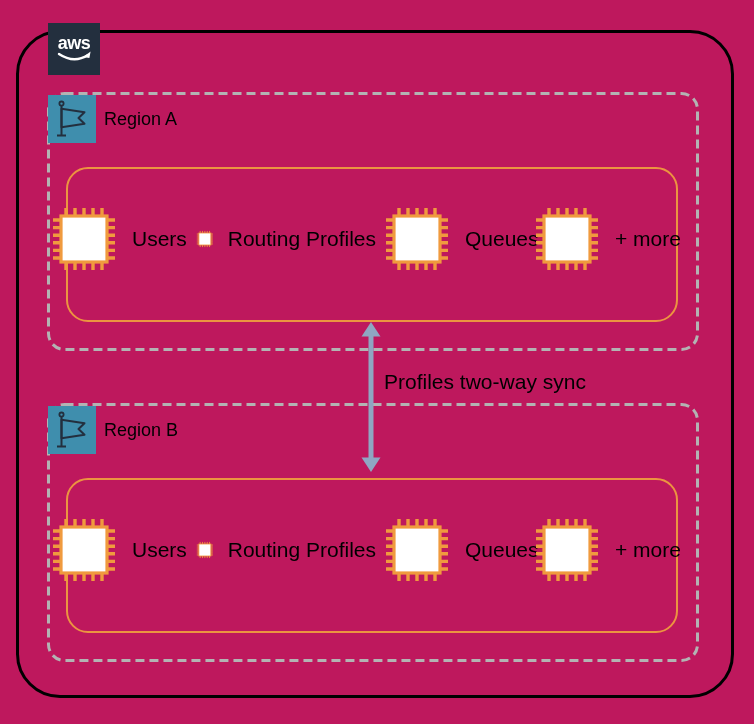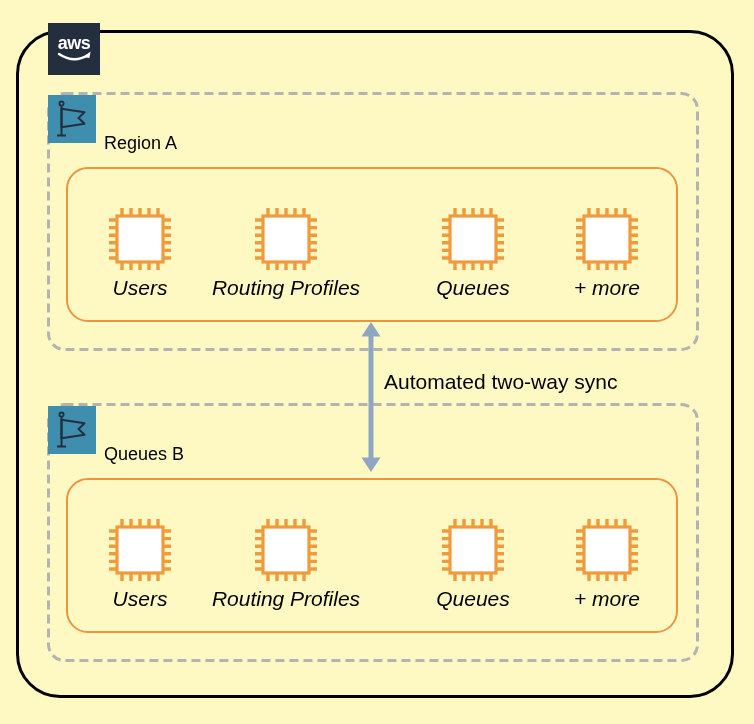--- a/index.html
+++ b/index.html
@@ -1,43 +1,43 @@
 <!DOCTYPE html>
 <html><head>
 <meta charset="utf-8">
 <style>
   html,body { margin:0; padding:0; background:#ffffff; }
   body { width:754px; height:724px; font-family:"Liberation Sans", sans-serif; color:#000; }
-  .stage { position:relative; width:754px; height:724px; overflow:hidden; background:#fef9c3; }
+  .stage { position:relative; width:754px; height:724px; overflow:hidden; background:#be185d; }
 
   .outer-box {
     position:absolute; left:16px; top:30px; width:718px; height:668px;
     border:3px solid #000; border-radius:44px; box-sizing:border-box;
   }
 
   .aws-logo { position:absolute; left:48px; top:23px; width:52px; height:52px; }
 
   .region { position:absolute; left:46px; width:654px; height:261px; }
   .region-a { top:91px; }
   .region-b { top:402px; }
   .dashed-rect { position:absolute; left:0; top:0; }
   .dashed-rect rect { fill:none; stroke:#b3b3b3; stroke-width:3; stroke-dasharray:9 5; }
 
   .flag { position:absolute; left:2px; top:4px; width:48px; height:48px; }
   .region-label {
-    position:absolute; left:58px; top:17px; font-size:18px; line-height:22px; color:#000;margin-top:24px;
+    position:absolute; left:58px; top:17px; font-size:18px; line-height:22px; color:#000;
   }
 
   .resource-box {
     position:absolute; left:20px; top:76px; width:612px; height:155px;
     border:2px solid #ec9440; border-radius:22px; box-sizing:border-box;
   }
   .cell {
     position:absolute; top:36px; width:180px;
-    display:flex; flex-direction:column; align-items:center; gap:4px;font-style:italic;
+    display:flex; flex-direction:row; align-items:center; gap:14px;
   }
   .c1 { left:-18px; } .c2 { left:128px; } .c3 { left:315px; } .c4 { left:449px;justify-content:center; }
   .chip-icon { color:#f09a3e; display:block; }
   .cell-label { font-size:21px; line-height:22px; white-space:nowrap; color:#000; }
 
   .sync-arrow { position:absolute; left:357px; top:321px; }
   .sync-label {
     position:absolute; left:384px; top:370px; font-size:21px; line-height:24px; color:#000;
   }
   .defs { position:absolute; width:0; height:0; overflow:hidden; }
@@ -118,21 +118,21 @@
 
   <div class="region region-b">
     <svg class="dashed-rect" width="654" height="261" viewBox="0 0 654 261">
       <rect x="2.5" y="2.5" width="649" height="256" rx="16"></rect>
     </svg>
     <div class="flag">
       <svg width="48" height="48">
           <use href="#flag"></use>
         </svg>
     </div>
-    <div class="region-label">Queues B</div>
+    <div class="region-label">Region B</div>
 
     <div class="resource-box">
       <div class="cell c1">
         <svg class="chip-icon" width="68" height="68">
             <use href="#chip"></use>
           </svg>
         <div class="cell-label">Users</div>
       </div>
       <div class="cell c2">
         <svg class="chip-icon" width="68" height="68">
@@ -153,15 +153,15 @@
         <div class="cell-label">+ more</div>
       </div>
     </div>
   </div>
 
   <svg class="sync-arrow" width="28" height="152" viewBox="0 0 28 152">
     <path d="M14 13 V139" stroke="#8fa6c2" stroke-width="5" fill="none"></path>
     <polygon points="14,1 4.5,15.5 23.5,15.5" fill="#8fa6c2"></polygon>
     <polygon points="14,151 4.5,136.5 23.5,136.5" fill="#8fa6c2"></polygon>
   </svg>
-  <div class="sync-label">Automated two-way sync</div>
+  <div class="sync-label">Profiles two-way sync</div>
 
 </div>
 
 </body></html>

